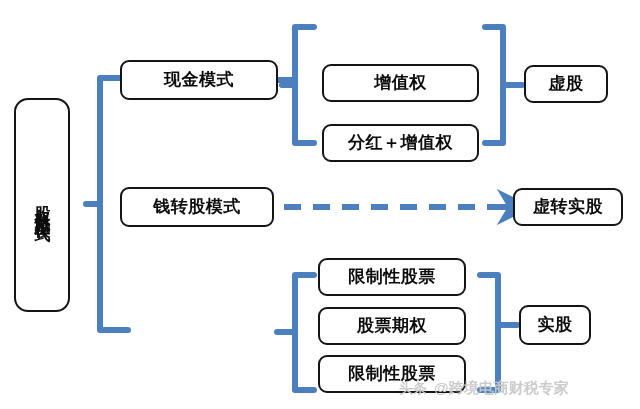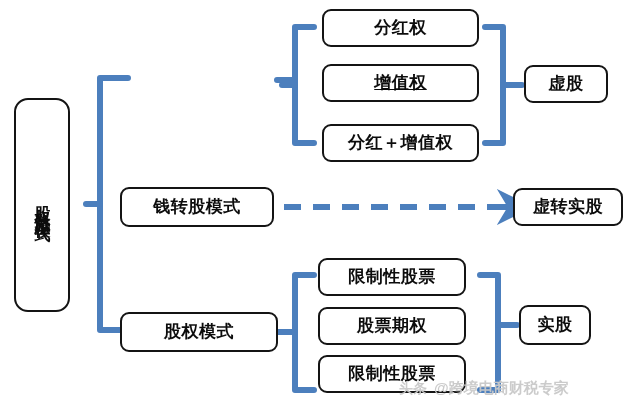--- a/index.html
+++ b/index.html
@@ -106,34 +106,33 @@
     </g>
 
     <g fill="none" stroke="#4c7fbd" stroke-width="6" stroke-linecap="round" stroke-linejoin="round">
       <path d="M480,275 L498,275 L498,390 L480,390"></path>
       <path d="M498,325 L517,325"></path>
     </g>
   </svg>
 
   <div class="node vertical" style="left:14px; top:98px; width:56px; height:214px; font-size:16px;">股权激励模式</div>
 
+  <div class="node" style="left:120px; top:60px; width:158px; height:40px; font-size:17px;">现金模式</div>
 
-  <div class="node" style="left:322px; top:9px; width:157px; height:38px; font-size:17px;">分红权</div>
 
-  <div class="node" style="left:322px; top:64px; width:157px; height:38px; font-size:17px;text-decoration:underline;">增值权</div>
+  <div class="node" style="left:322px; top:64px; width:157px; height:38px; font-size:17px;">增值权</div>
 
   <div class="node" style="left:322px; top:124px; width:157px; height:38px; font-size:17px;text-align:center;">分红＋增值权</div>
 
   <div class="node" style="left:524px; top:65px; width:84px; height:38px; font-size:17px;">虚股</div>
 
   <div class="node" style="left:120px; top:187px; width:154px; height:40px; font-size:17px;">钱转股模式</div>
 
   <div class="node" style="left:513px; top:188px; width:110px; height:38px; font-size:17px;">虚转实股</div>
 
-  <div class="node" style="left:120px; top:312px; width:158px; height:40px; font-size:17px;">股权模式</div>
 
   <div class="node" style="left:318px; top:258px; width:148px; height:38px; font-size:17px;">限制性股票</div>
 
   <div class="node" style="left:318px; top:307px; width:148px; height:38px; font-size:17px;">股票期权</div>
 
   <div class="node" style="left:318px; top:355px; width:148px; height:38px; font-size:17px;">限制性股票</div>
 
   <div class="node" style="left:519px; top:305px; width:72px; height:40px; font-size:17px;">实股</div>
 
   <div class="watermark" style="left:399px; top:380px; font-size:14px;">头条</div>

